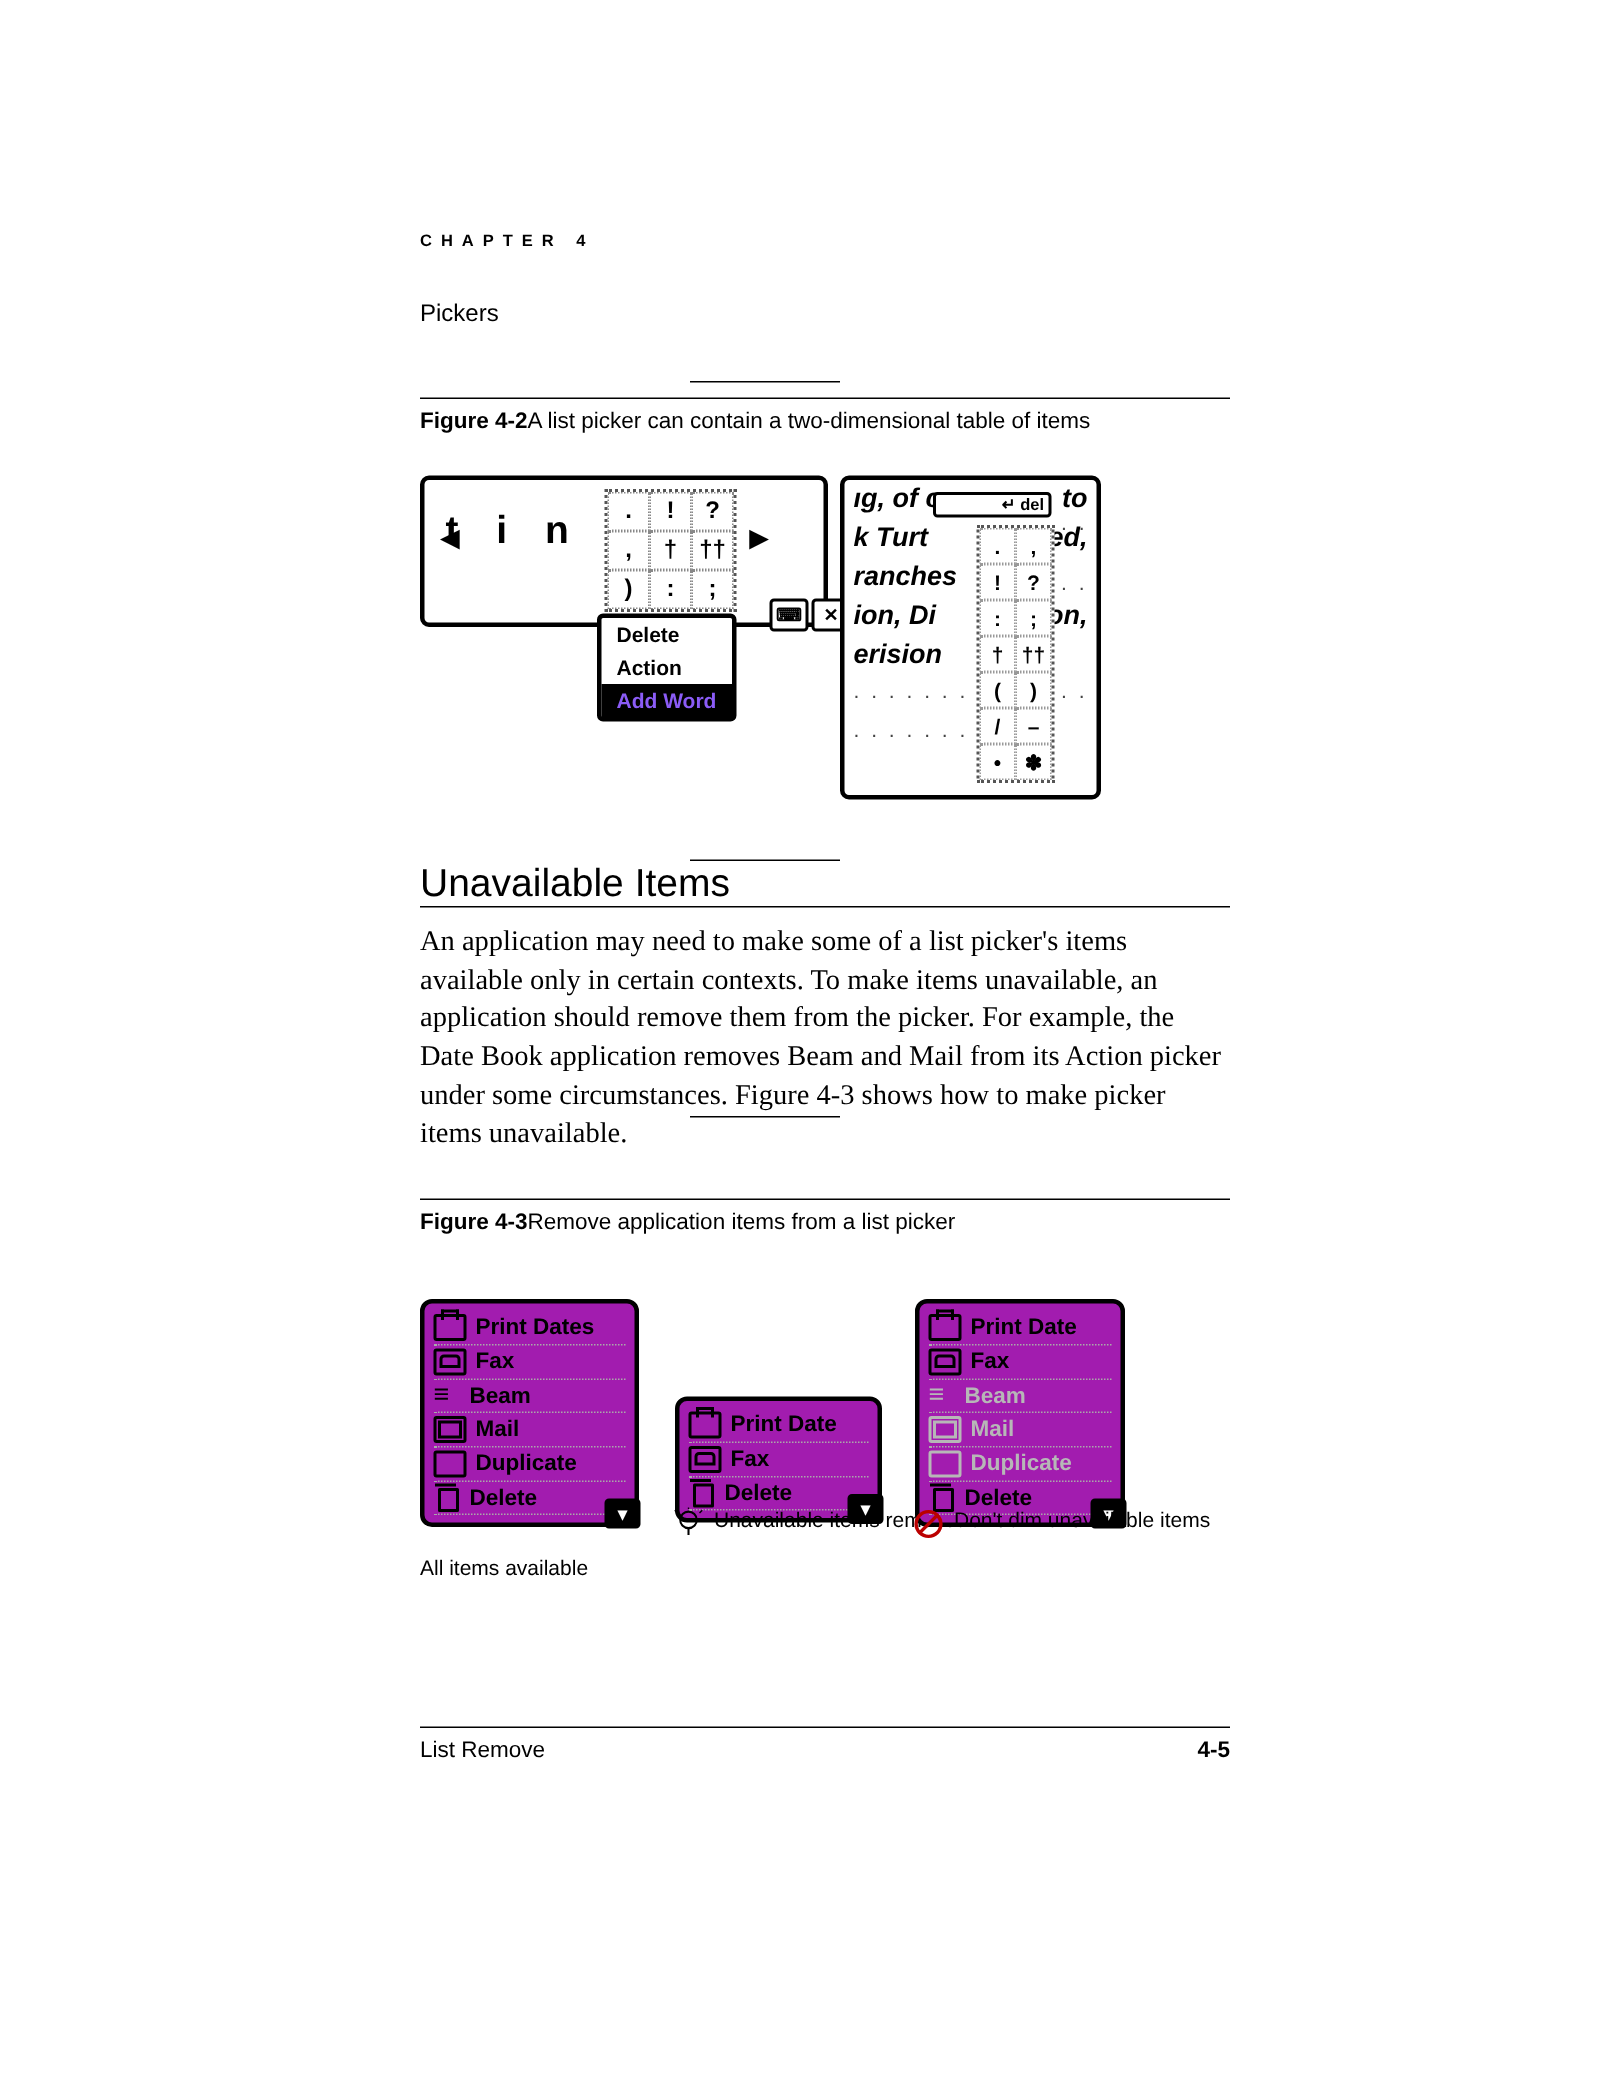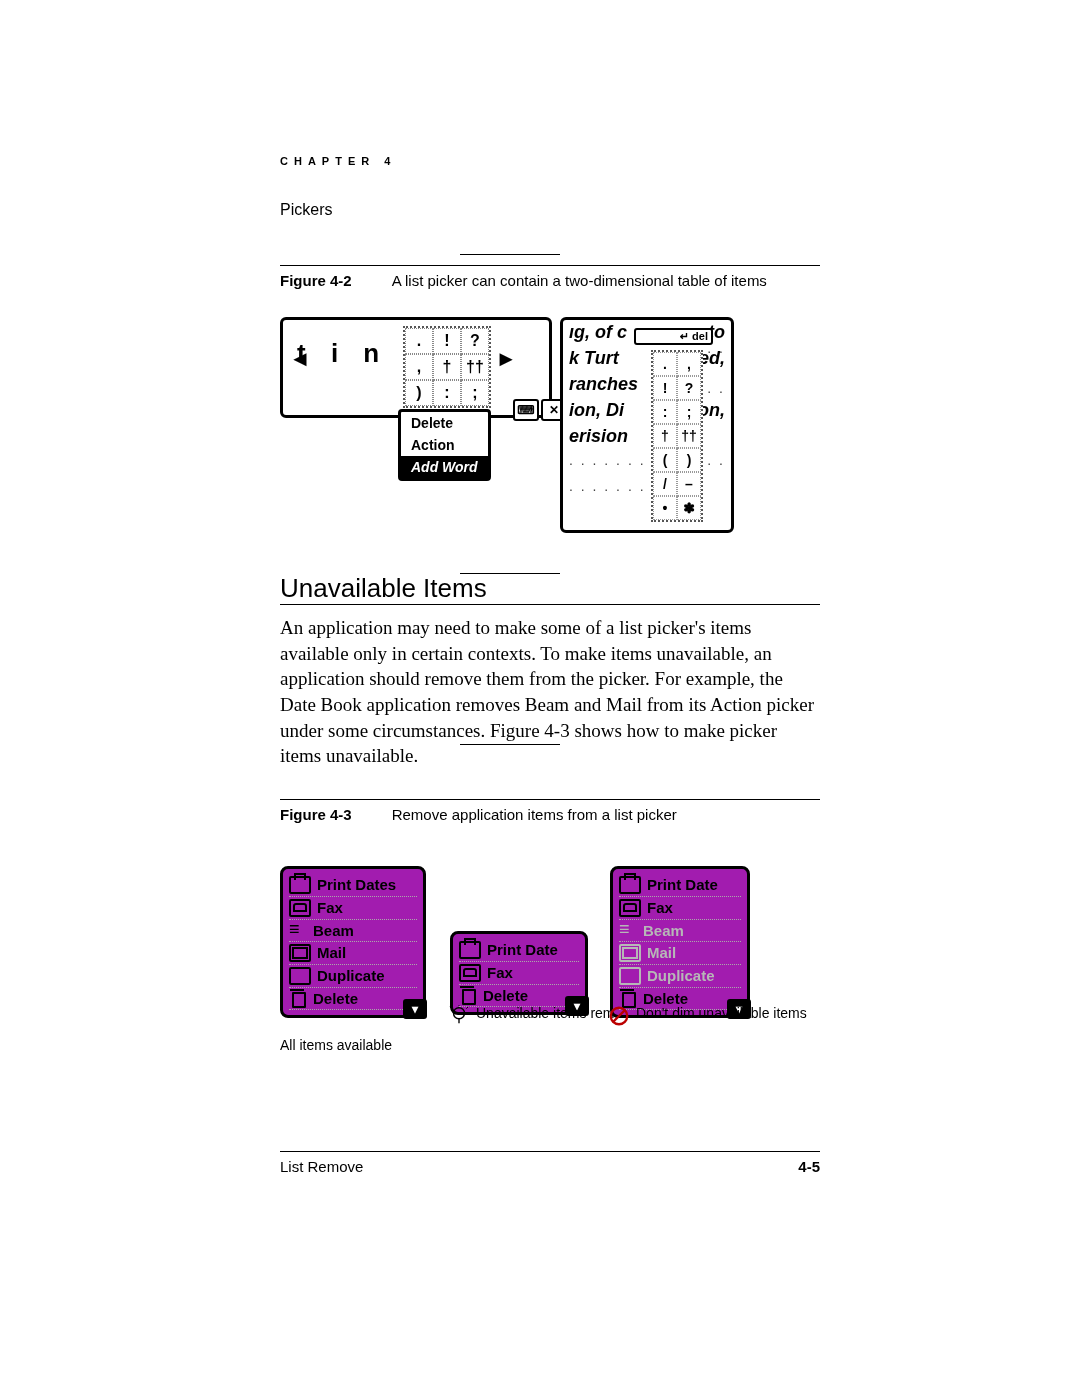--- a/index.html
+++ b/index.html
@@ -3,38 +3,38 @@
 <meta charset="utf-8">
 <style>
   html,body{margin:0;padding:0;background:#fff;color:#000;}
   .sheet{width:1080px;height:1397px;position:relative;font-family:Georgia,'Times New Roman',serif;}
   .content{position:absolute;left:280px;top:155px;width:540px;}
   .chapmark{font-family:Helvetica,Arial,sans-serif;font-weight:bold;font-size:11px;letter-spacing:6px;}
   .running{margin-top:34px;font-family:Helvetica,Arial,sans-serif;font-size:16px;}
   .rule-full{border-top:1px solid #000;margin-top:46px;}
   .rule-sub{border-top:1px solid #000;}
   .sect-rule-left{position:absolute;border-top:1px solid #000;left:180px;width:100px;}
-  .figrow{display:flex;align-items:baseline;gap:40px;margin-top:6px;}
+  .figrow{display:flex;align-items:baseline;margin-top:6px;}
   .figlab{font-family:Helvetica,Arial,sans-serif;font-weight:bold;font-size:15px;}
   .figcap{font-family:Helvetica,Arial,sans-serif;font-size:15px;}
 
   
   .fig42{margin-top:28px;height:216px;position:relative;}
   .panel{position:absolute;border:3px solid #000;border-radius:6px;background:#fff;}
   .lp{left:0;top:0;width:266px;height:95px;}
   .lp .label{position:absolute;left:14px;top:18px;font:bold 26px Helvetica,Arial,sans-serif;letter-spacing:9px;}
   .lp .arrow{position:absolute;top:26px;font:bold 22px sans-serif;}
   .grid9{position:absolute;border:2px dotted #555;background:#fff;display:flex;flex-direction:column;}
   .grid9 .row{display:flex;}
   .grid9 .cell{width:26px;height:24px;border:1px dotted #888;display:flex;align-items:center;justify-content:center;font:bold 16px Helvetica,Arial,sans-serif;}
   .toolbox{position:absolute;right:-18px;bottom:-6px;display:flex;gap:2px;}
   .tbicn{width:22px;height:18px;border:2px solid #000;border-radius:3px;display:flex;align-items:center;justify-content:center;font:bold 12px sans-serif;background:#fff;}
   .menu{position:absolute;left:118px;top:92px;border:3px solid #000;border-radius:4px;background:#fff;font:bold 14px Helvetica,Arial,sans-serif;}
   .menu div{padding:3px 10px;}
-  .menu .sel{background:#000;color:#ffffff;font-style:italic;}
+  .menu .sel{background:#000;color:#8b5cf6;}
   .rp{left:280px;top:0;width:168px;height:210px;}
   .rp .txt{position:absolute;font:italic bold 18px Helvetica,Arial,sans-serif;}
   .rp .dots{position:absolute;font:14px Helvetica,Arial,sans-serif;letter-spacing:2px;color:#444;}
   .vgrid{position:absolute;border:2px dotted #555;background:#fff;display:flex;flex-direction:column;}
   .vgrid .row{display:flex;}
   .vgrid .cell{width:22px;height:22px;border:1px dotted #999;display:flex;align-items:center;justify-content:center;font:bold 14px Helvetica,Arial,sans-serif;}
   .delbtn{position:absolute;border:2px solid #000;border-radius:3px;font:bold 11px Helvetica,Arial,sans-serif;padding:0 3px;background:#fff;}
   .delarrow{font-weight:bold;}
 
   .heading{font-family:Helvetica,Arial,sans-serif;font-size:26px;margin-top:40px;}
@@ -120,21 +120,21 @@
         <span class="txt" style="left:6px;top:106px;">erision</span>
         <span class="txt" style="right:6px;top:2px;">to</span>
         <span class="txt" style="right:6px;top:28px;">ied,</span>
         <span class="txt" style="right:6px;top:80px;">on,</span>
         <span class="dots" style="left:6px;top:132px;">. . . . . . . . . . . .</span>
         <span class="dots" style="left:6px;top:158px;">. . . . . . . . . . . .</span>
         <span class="dots" style="right:6px;top:20px;">. . . .</span>
         <span class="dots" style="right:6px;top:60px;">. . . .</span>
         <span class="dots" style="right:6px;top:132px;">. . . .</span>
 
-        <div class="delbtn" style="right:18px;top:8px;padding-left:44px;">
+        <div class="delbtn" style="right:30px;top:8px;padding-left:44px;">
           <span class="delarrow">↵</span>
           <span>del</span>
         </div>
         <div class="vgrid" style="right:28px;top:30px;">
           <div class="row">
               <div class="cell">.</div>
               <div class="cell">,</div>
             </div>
           <div class="row">
               <div class="cell">!</div>

